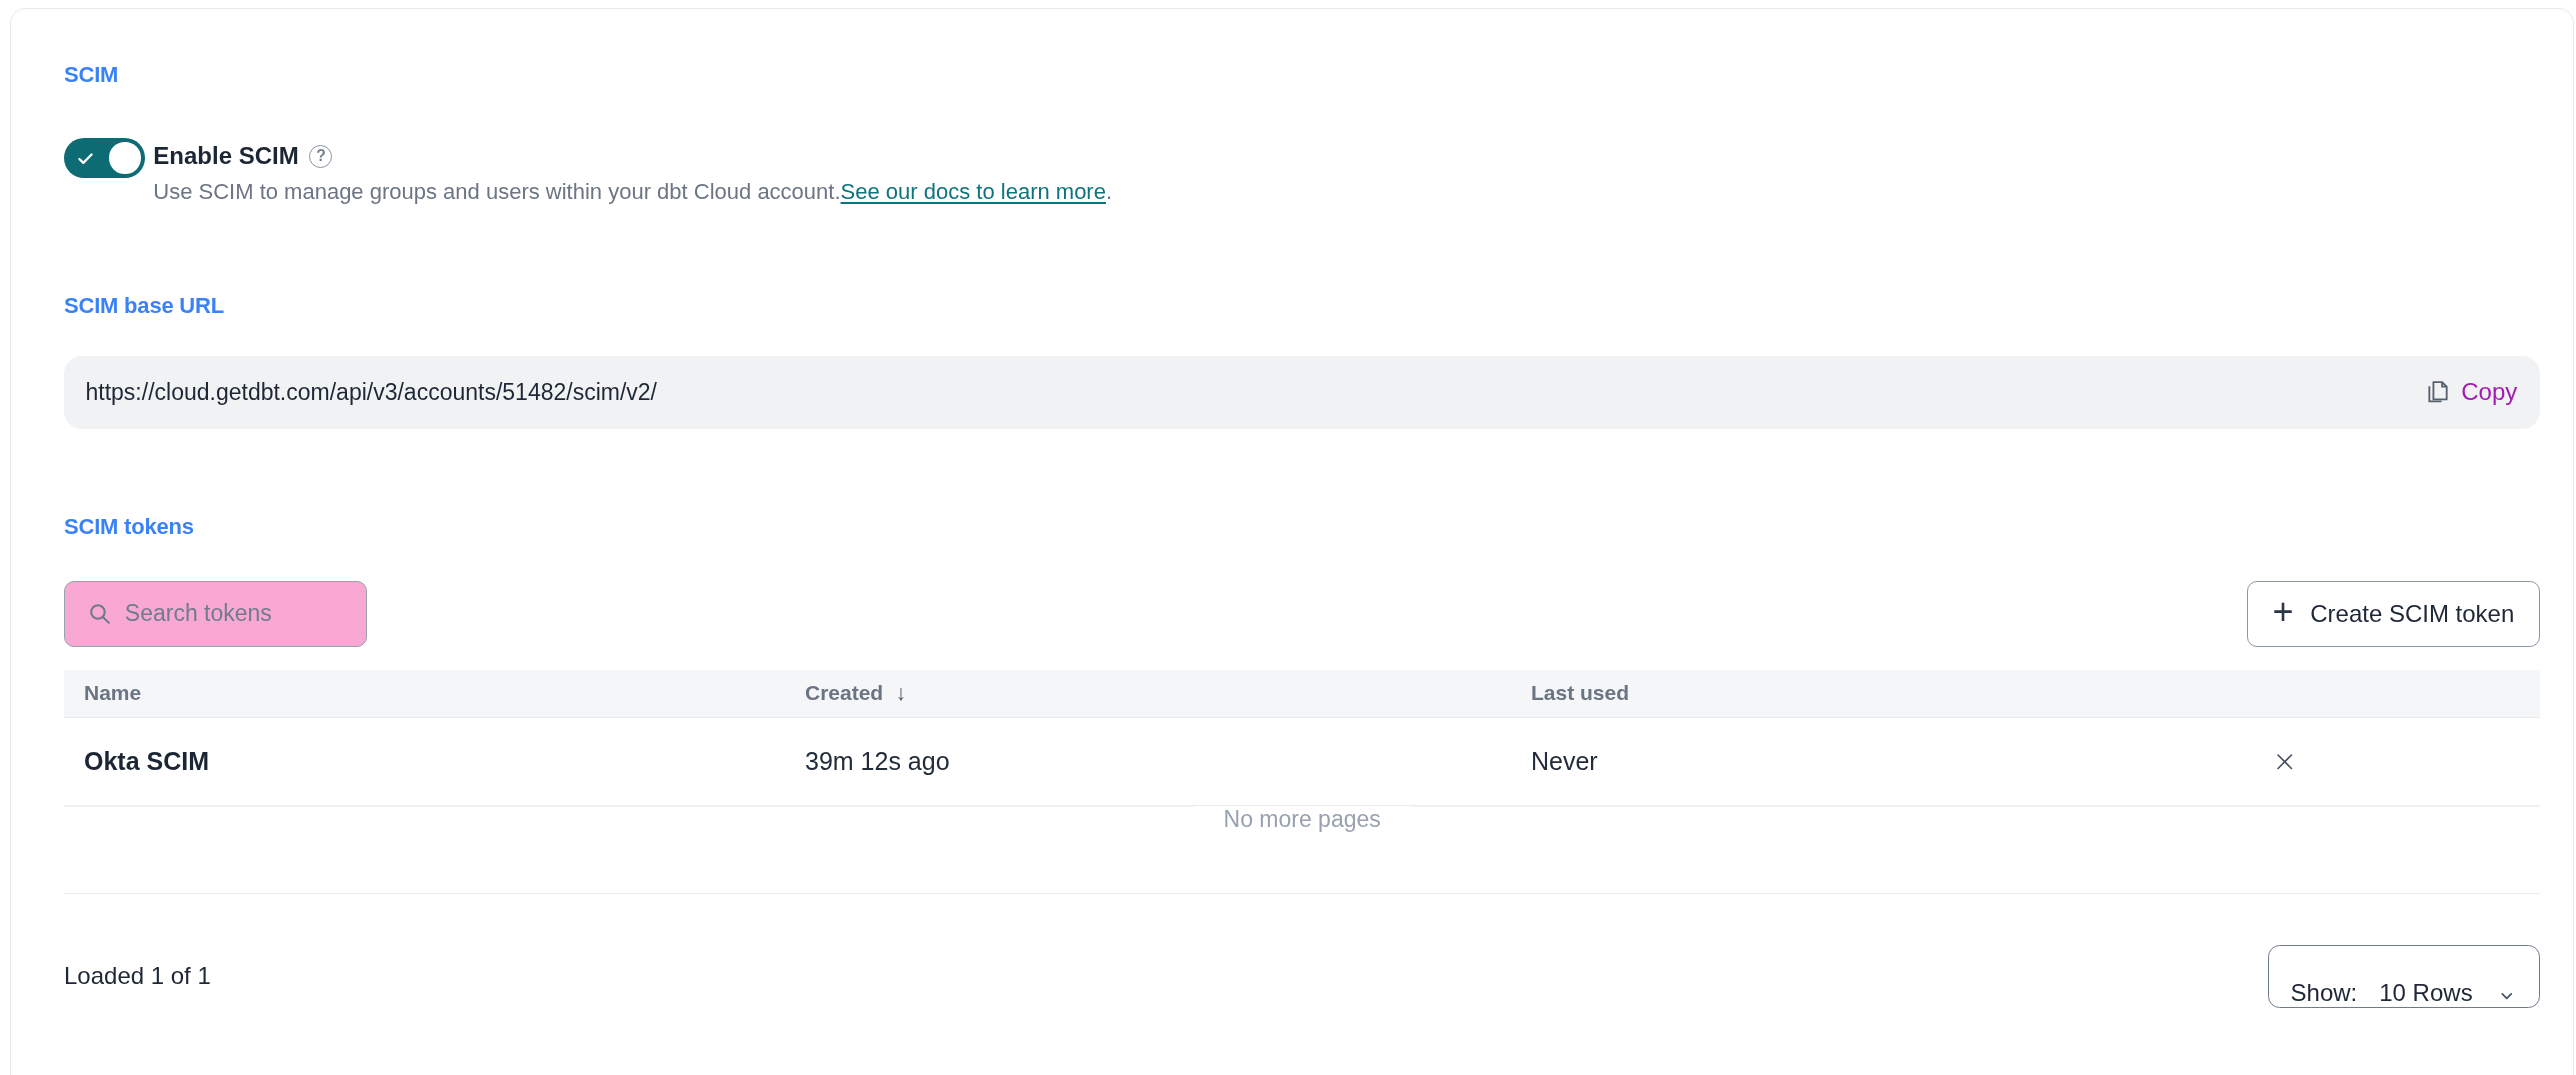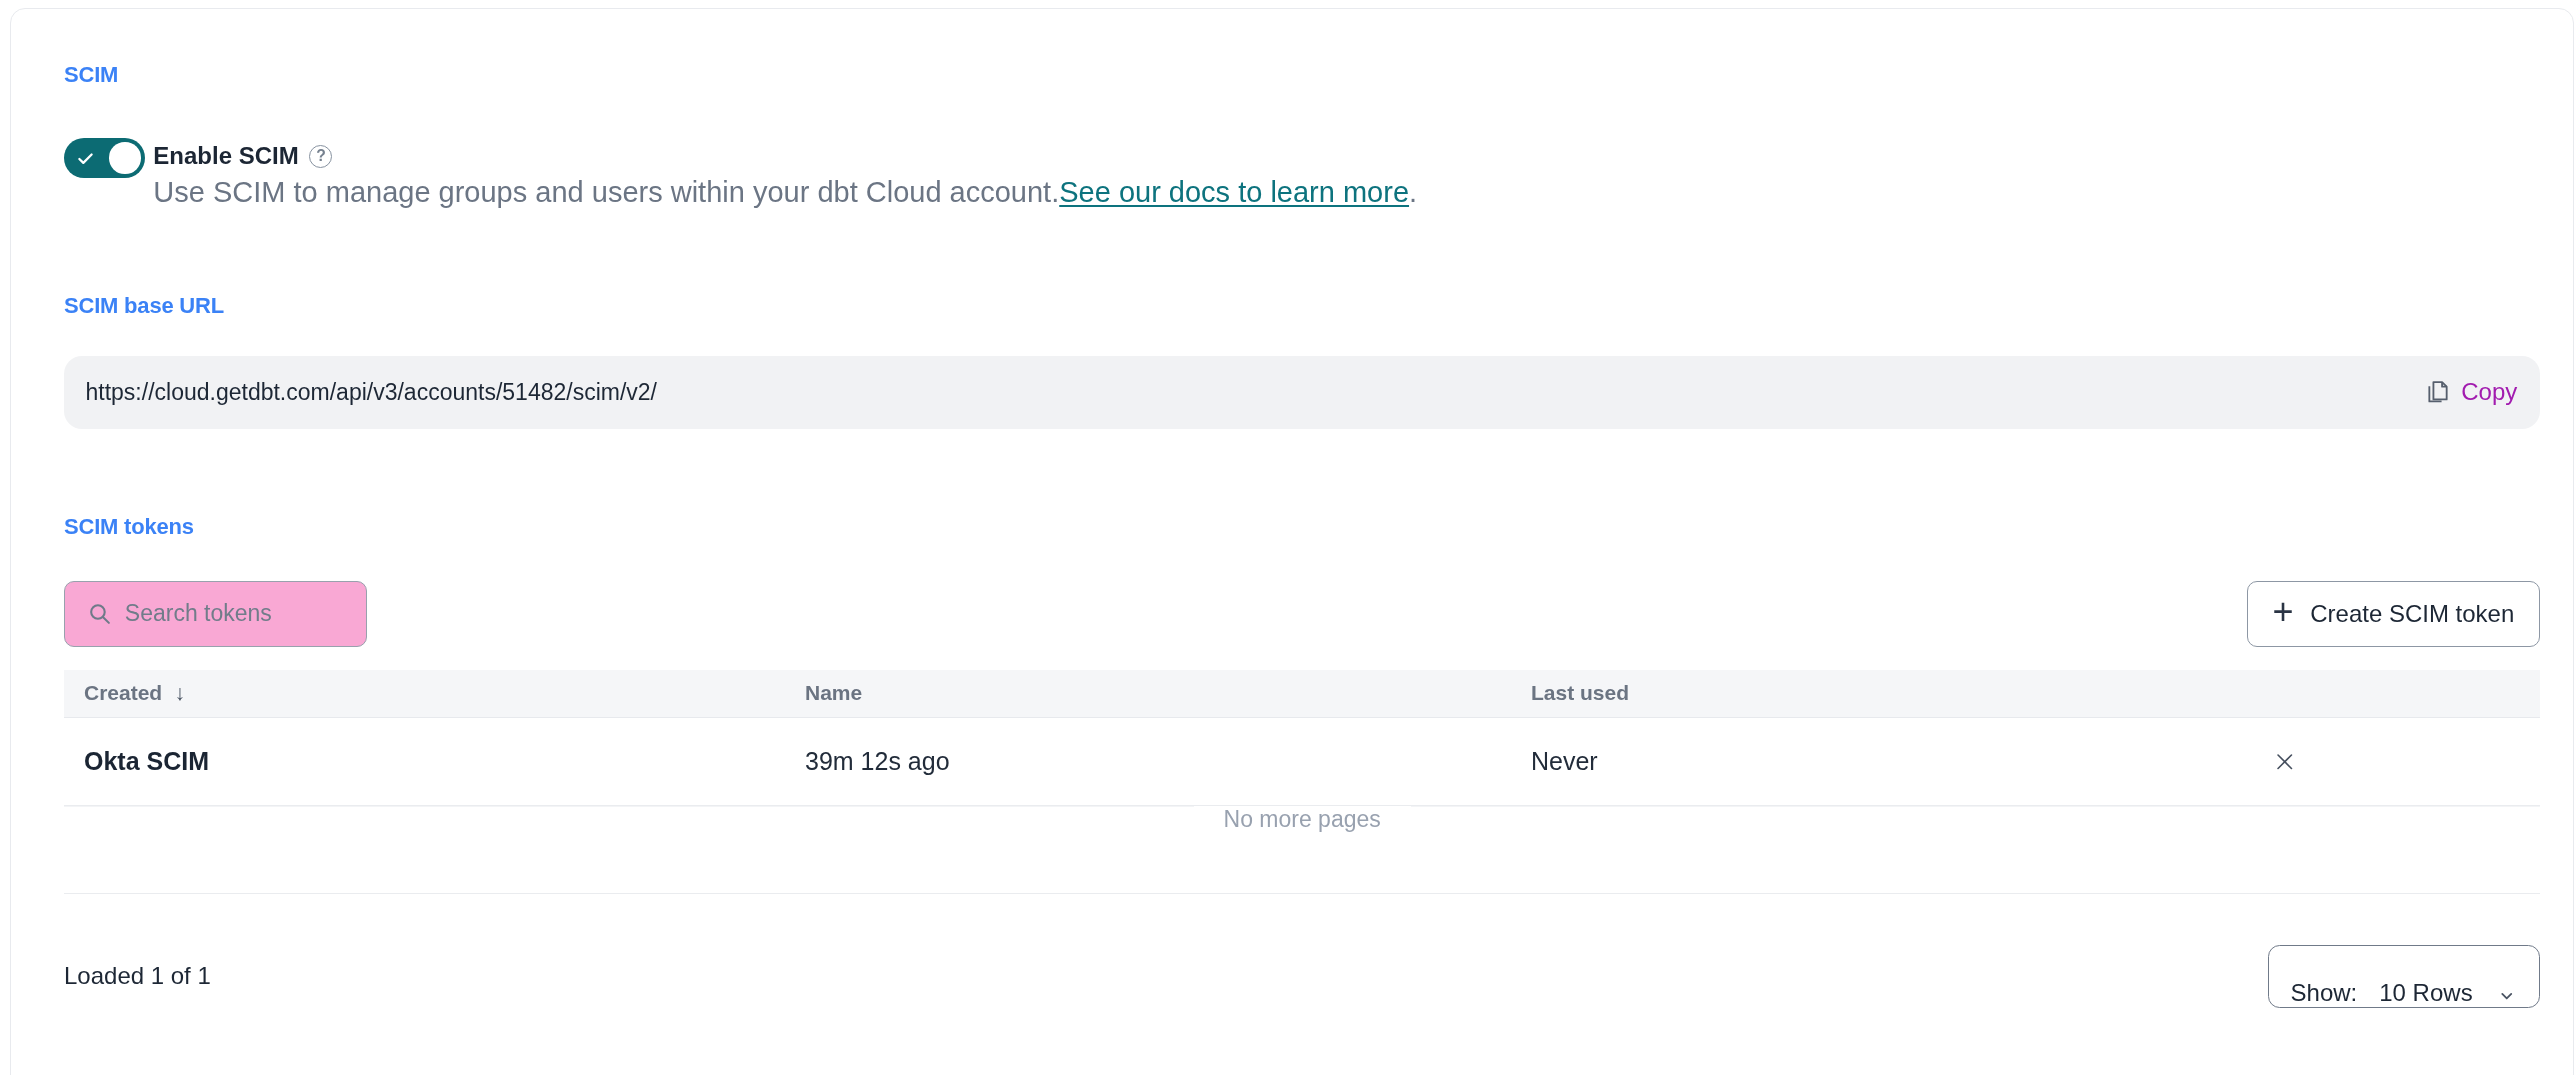--- a/index.html
+++ b/index.html
@@ -21,21 +21,21 @@
     position: relative; flex: none; cursor: pointer; }
   .toggle .knob { position: absolute; right: 4.1px; top: 4.1px; width: 31.5px; height: 31.5px;
     border-radius: 50%; background: #fff; }
   .toggle .check { position: absolute; left: 10.8px; top: 10px; }
   .enable-text { margin-left: 8.3px; }
   .label-line { display: flex; align-items: center; gap: 10.8px; height: 36px; }
   .enable-label { font-size: 24px; font-weight: 700; color: #1c2634; }
   .help { width: 23px; height: 23px; border: 1.7px solid #8792a0; border-radius: 50%;
     color: #76818f; font-size: 15.7px; font-weight: 700; display: flex; align-items: center;
     justify-content: center; cursor: pointer; }
-  .enable-desc { font-size: 29px; color: #6b7584; line-height: 36px; }
+  .enable-desc { font-size: 22px; color: #6b7584; line-height: 36px; }
   .enable-desc a { color: var(--link-teal); text-decoration: underline; text-underline-offset: 3.3px; cursor: pointer; }
 
   
   .url-bar { margin-top: 31.5px; height: 73px; background: #f1f2f4; border-radius: 18px;
     display: flex; align-items: center; padding: 0 23px 0 21.5px; }
   .url-text { font-size: 23px; color: #1d2735; }
   .copy-btn { margin-left: auto; display: flex; align-items: center; gap: 11.6px;
     background: none; border: none; font-family: inherit; font-size: 24px; color: #a21caf; cursor: pointer; }
 
   
@@ -132,25 +132,25 @@
     </div>
     <button class="create-btn">
       <span class="plus">+</span>
       <span>Create SCIM token</span>
     </button>
   </div>
 
   <div class="table">
     <div class="thead">
       <div class="th">
+        <span>Name</span>
+      </div>
+      <div class="th">
         <span>Created</span>
         <span class="sort-arrow">↓</span>
-      </div>
-      <div class="th">
-        <span>Name</span>
       </div>
       <div class="th">
         <span>Last used</span>
       </div>
       <div class="th"></div>
     </div>
 
     <div class="trow">
       <div class="td name">Okta SCIM</div>
       <div class="td">39m 12s ago</div>

